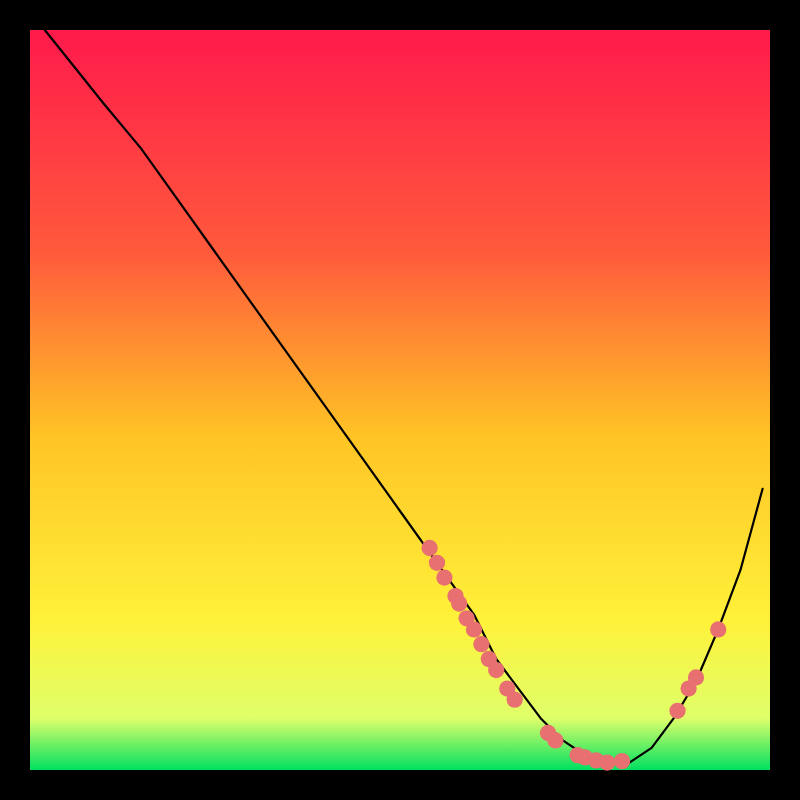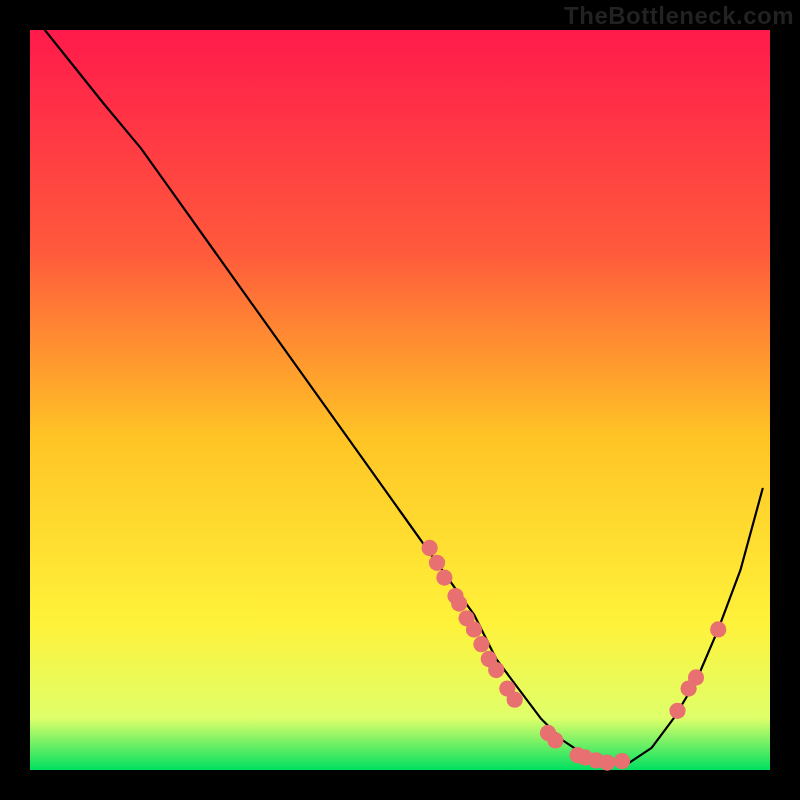--- a/index.html
+++ b/index.html
@@ -59,21 +59,20 @@
   }
   .dot {
     fill: #e87070;
     stroke: none;
   }
 </style>
 </head>
 <body>
 
 <div class="frame">
-  <div class="watermark">TheBottleneck.com</div>
   <div class="plot">
     <svg class="gradient" viewBox="0 0 100 100" preserveAspectRatio="none">
       <defs>
         <linearGradient id="bg" x1="0" y1="0" x2="0" y2="1">
             <stop offset="0%" stop-color="#ff1a4b"></stop>
             <stop offset="30%" stop-color="#ff5a3c"></stop>
             <stop offset="55%" stop-color="#ffc425"></stop>
             <stop offset="80%" stop-color="#fff23a"></stop>
             <stop offset="93%" stop-color="#dfff6a"></stop>
             <stop offset="100%" stop-color="#00e060"></stop>

